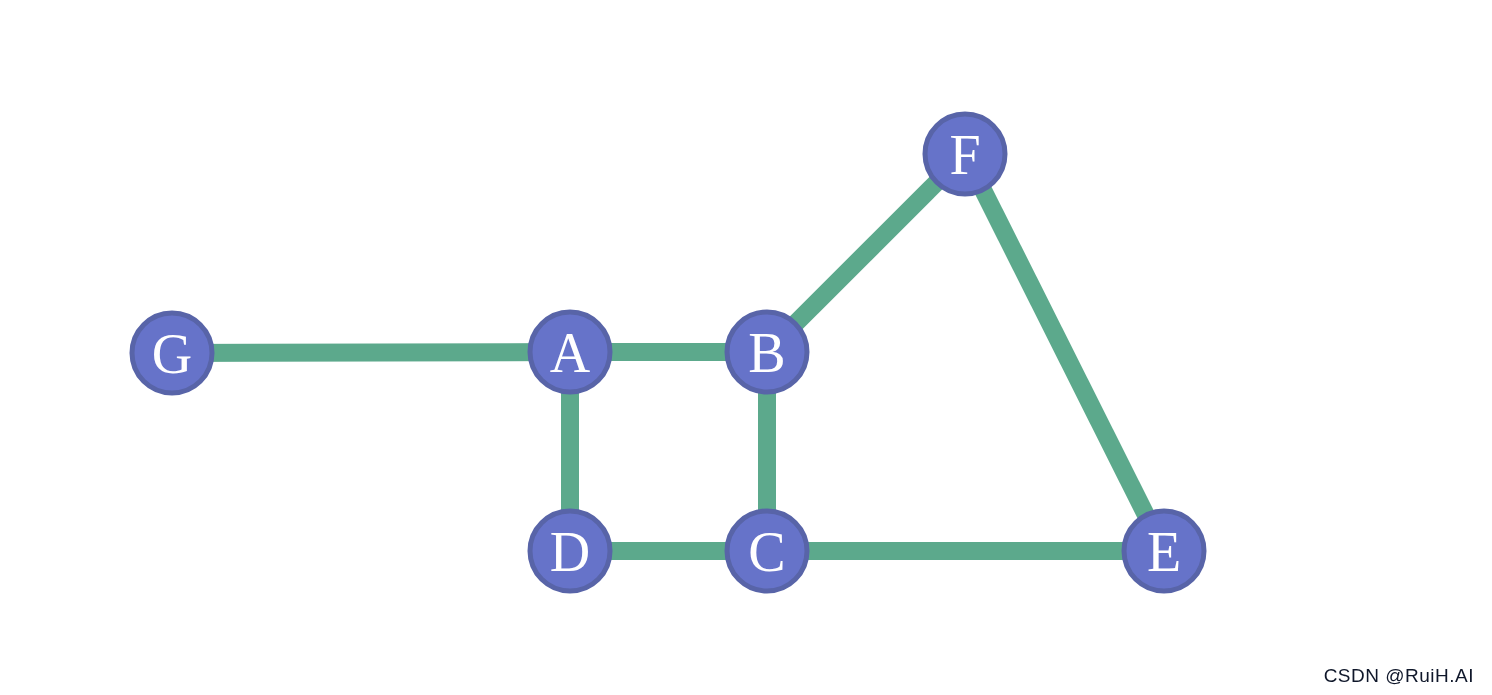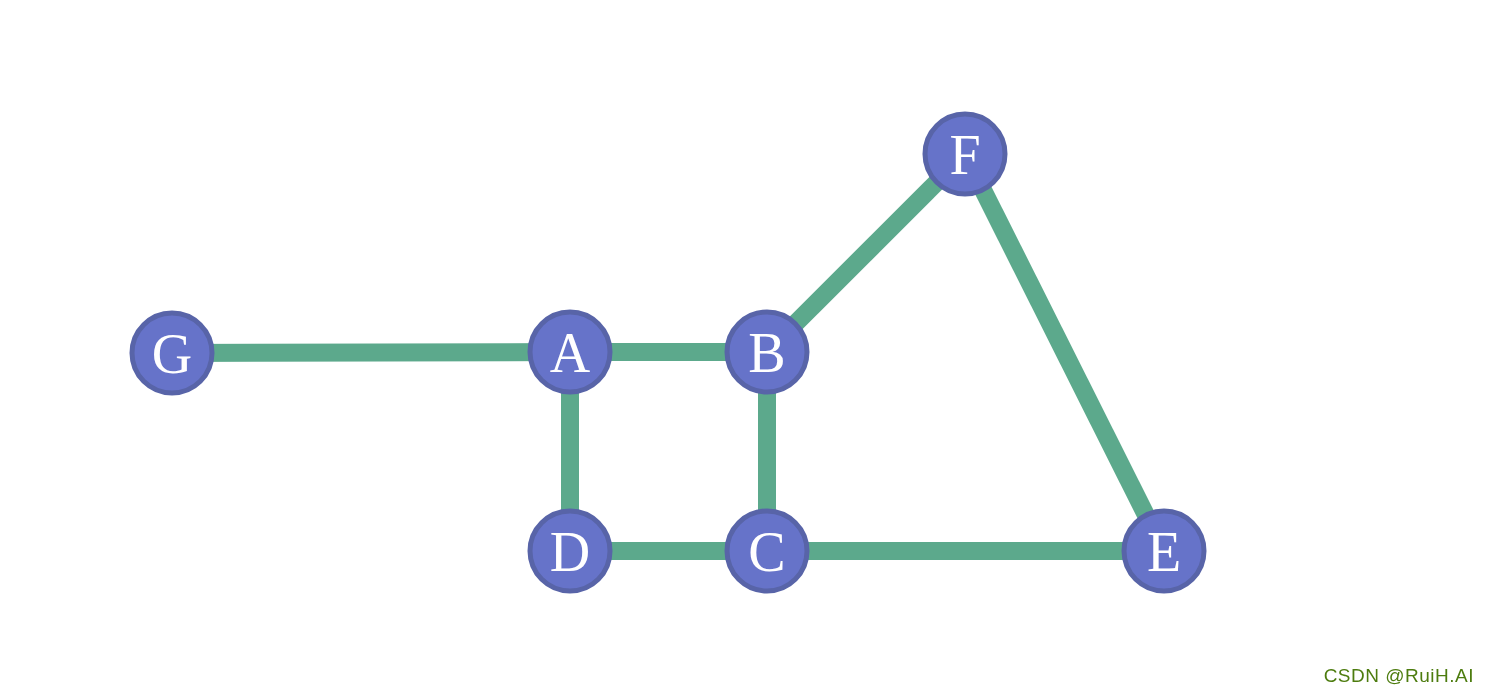--- a/index.html
+++ b/index.html
@@ -73,14 +73,14 @@
       </g>
       <g>
         <circle cx="767" cy="551" r="40" fill="#6673c9" stroke="#5864a8" stroke-width="5"></circle>
         <text x="767" y="570.88" fill="#ffffff" font-size="56" class="node-label">C</text>
       </g>
       <g>
         <circle cx="1164" cy="551" r="40" fill="#6673c9" stroke="#5864a8" stroke-width="5"></circle>
         <text x="1164" y="570.88" fill="#ffffff" font-size="56" class="node-label">E</text>
       </g>
     </svg>
-  <div class="watermark" style="color: #4d7c0f;">CSDN @RuiH.AI</div>
+  <div class="watermark" style="color: #0f172a;">CSDN @RuiH.AI</div>
 </div>
 
 </body></html>

